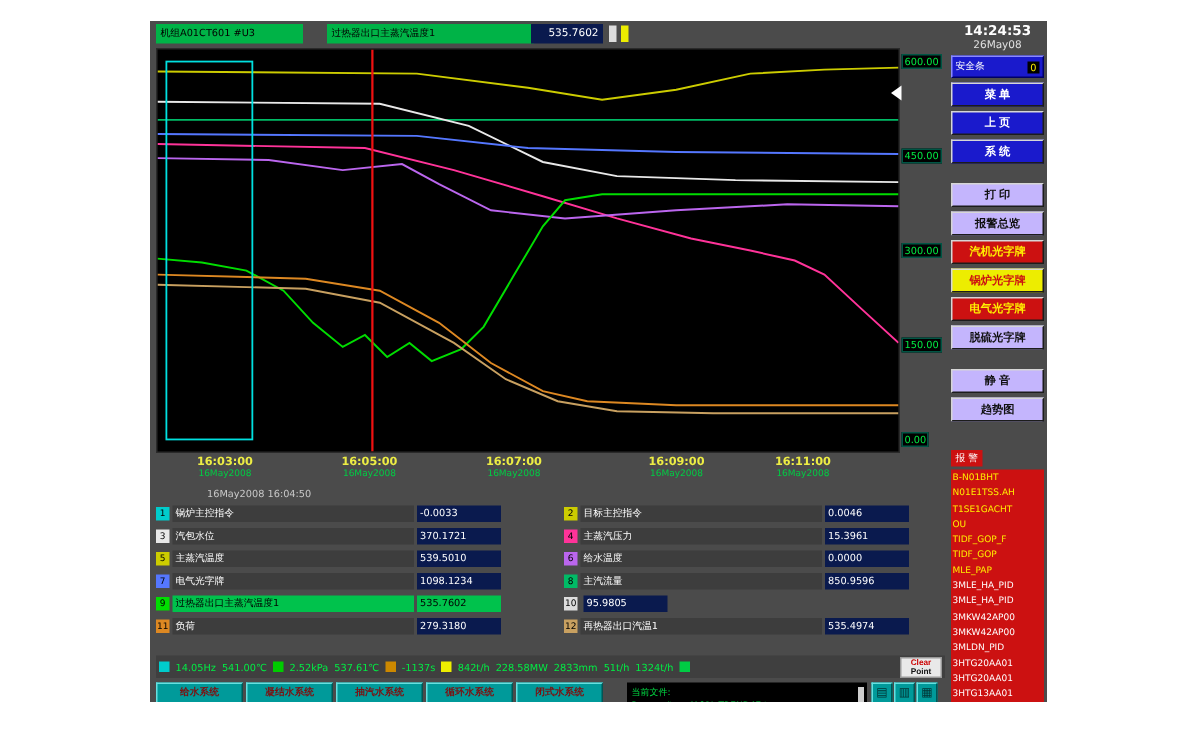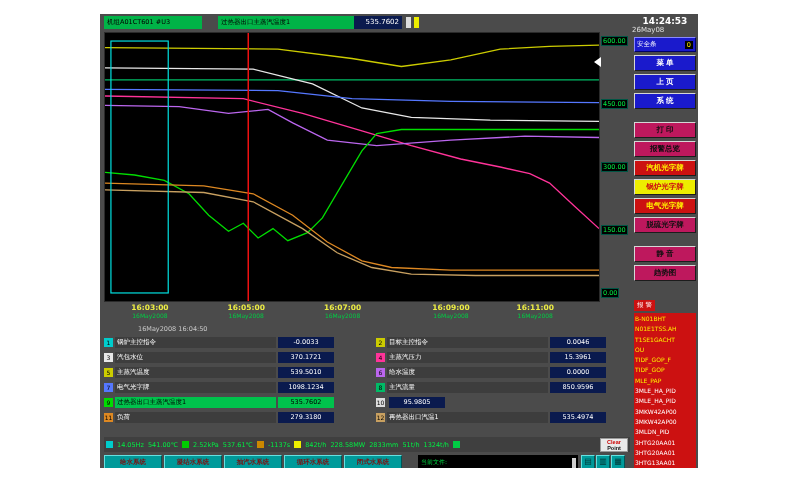--- a/index.html
+++ b/index.html
@@ -27,21 +27,21 @@
   .tdate{color:#00cc44;font-size:6px;white-space:nowrap;}
 
   
   .legend{position:absolute;left:4px;top:311px;width:526px;}
   .cursor-time{color:#c9c9c9;font-size:6.5px;margin:0 0 2px 34px;}
   .legend-grid{display:flex;gap:32px;}
   .legend-col{width:240px;}
   .legend-row{display:flex;align-items:center;height:15px;}
   .chip{width:9px;height:9px;font-size:6px;color:#000;text-align:center;line-height:9px;margin-right:2px;flex:0 0 9px;}
   .l-label{width:157px;height:11px;background:#3d3d3d;color:#fff;font-size:6.5px;line-height:11px;padding:0 2px;overflow:hidden;white-space:nowrap;}
-  .l-value{width:52px;height:11px;background:#0a1a4e;color:#fff;font-size:6.5px;line-height:11px;text-align:center;padding:0 2px;margin-left:2px;}
+  .l-value{width:52px;height:11px;background:#0a1a4e;color:#fff;font-size:6.5px;line-height:11px;text-align:left;padding:0 2px;margin-left:2px;}
   .legend-row.hl .l-label,.legend-row.hl .l-value{background:#00c24c;color:#000;}
 
   
   .statusbar{position:absolute;left:4px;top:423px;width:526px;height:15px;background:#3f3f3f;display:flex;align-items:center;padding:0 2px;box-sizing:border-box;}
   #sb-items{display:flex;align-items:center;gap:4px;}
   .sb-text{color:#00ee44;font-size:6.5px;white-space:nowrap;}
   .sb-chip{width:7px;height:7px;display:inline-block;}
   .clear-btn{margin-left:auto;width:28px;height:14px;background:#e9e9e9;border:1px solid #999;padding:0;cursor:pointer;}
   .cb1{color:#cc0000;font-size:5.5px;line-height:6px;font-weight:bold;}
   .cb2{color:#111;font-size:5.5px;line-height:6px;font-weight:bold;}
@@ -51,28 +51,28 @@
   .r1{top:441px;} .r2{top:457px;}
   .nav-btn{width:58px;height:14px;background:#009a9a;border-top:1px solid #66e0e0;border-left:1px solid #66e0e0;border-bottom:1px solid #015555;border-right:1px solid #015555;color:#7c1010;font-size:6.5px;font-weight:bold;text-align:center;line-height:12px;box-sizing:border-box;padding:0;white-space:nowrap;overflow:hidden;cursor:pointer;}
   .console{position:absolute;left:318px;top:441px;width:160px;height:30px;background:#000;color:#00dd44;font-size:6px;line-height:9px;padding:2px 3px;box-sizing:border-box;overflow:hidden;}
   .console-scroll{position:absolute;right:2px;top:3px;width:4px;height:22px;background:#cfcfcf;}
   .tools{position:absolute;left:481px;top:441px;display:flex;gap:1px;}
   .tool-btn{width:14px;height:14px;background:#009a9a;border-top:1px solid #66e0e0;border-left:1px solid #66e0e0;border-bottom:1px solid #015555;border-right:1px solid #015555;color:#003333;font-size:8px;line-height:12px;text-align:center;box-sizing:border-box;padding:0;cursor:pointer;}
 
   
   .sidebar{position:absolute;left:532px;top:0;width:66px;height:472px;}
   .clock-time{color:#fff;font-size:9px;font-weight:bold;text-align:center;margin-top:2px;}
-  .clock-date{color:#e0e0e0;font-size:7px;text-align:left;}
+  .clock-date{color:#e0e0e0;font-size:7px;text-align:center;}
   .safety{display:flex;align-items:center;height:13px;background:#1a1acc;color:#fff;font-size:6.5px;margin:3px 2px 0;padding:0 2px;border-top:1px solid #8a8aff;border-left:1px solid #8a8aff;border-bottom:1px solid #000066;border-right:1px solid #000066;cursor:pointer;}
   .safety-count{margin-left:auto;background:#000;color:#ffee00;font-size:6.5px;padding:0 2px;}
   .sb-stack{margin-top:2px;}
   .sb-btn{display:block;width:calc(100% - 4px);height:16px;margin:3px auto 0;font-size:7.5px;font-weight:bold;text-align:center;line-height:14px;border-top:1px solid #d6d6d6;border-left:1px solid #d6d6d6;border-bottom:1px solid #1c1c1c;border-right:1px solid #1c1c1c;box-sizing:border-box;padding:0;white-space:nowrap;overflow:hidden;cursor:pointer;}
   .sb-btn.gap{margin-top:13px;}
   .s-blue{background:#1a1acc;color:#fff;}
-  .s-grey{background:#be185d;color:#101010;}
+  .s-grey{background:#c4b5fd;color:#101010;}
   .s-red{background:#cc1111;color:#ffee00;}
   .s-yellow{background:#eded00;color:#cc1111;}
   .alarm-head{position:absolute;top:286px;left:2px;background:#cc1111;color:#fff;font-size:6.5px;padding:1px 3px;}
   .alarm-list{position:absolute;left:2px;top:299px;width:62px;height:159px;background:#cc1111;padding:1px 1px;box-sizing:border-box;overflow:hidden;}
   .alarm{font-size:6px;line-height:10.3px;white-space:nowrap;overflow:hidden;cursor:pointer;}
   .t-yellow{color:#ffee00;} .t-white{color:#fff;}
 </style>
 </head>
 <body>
 

